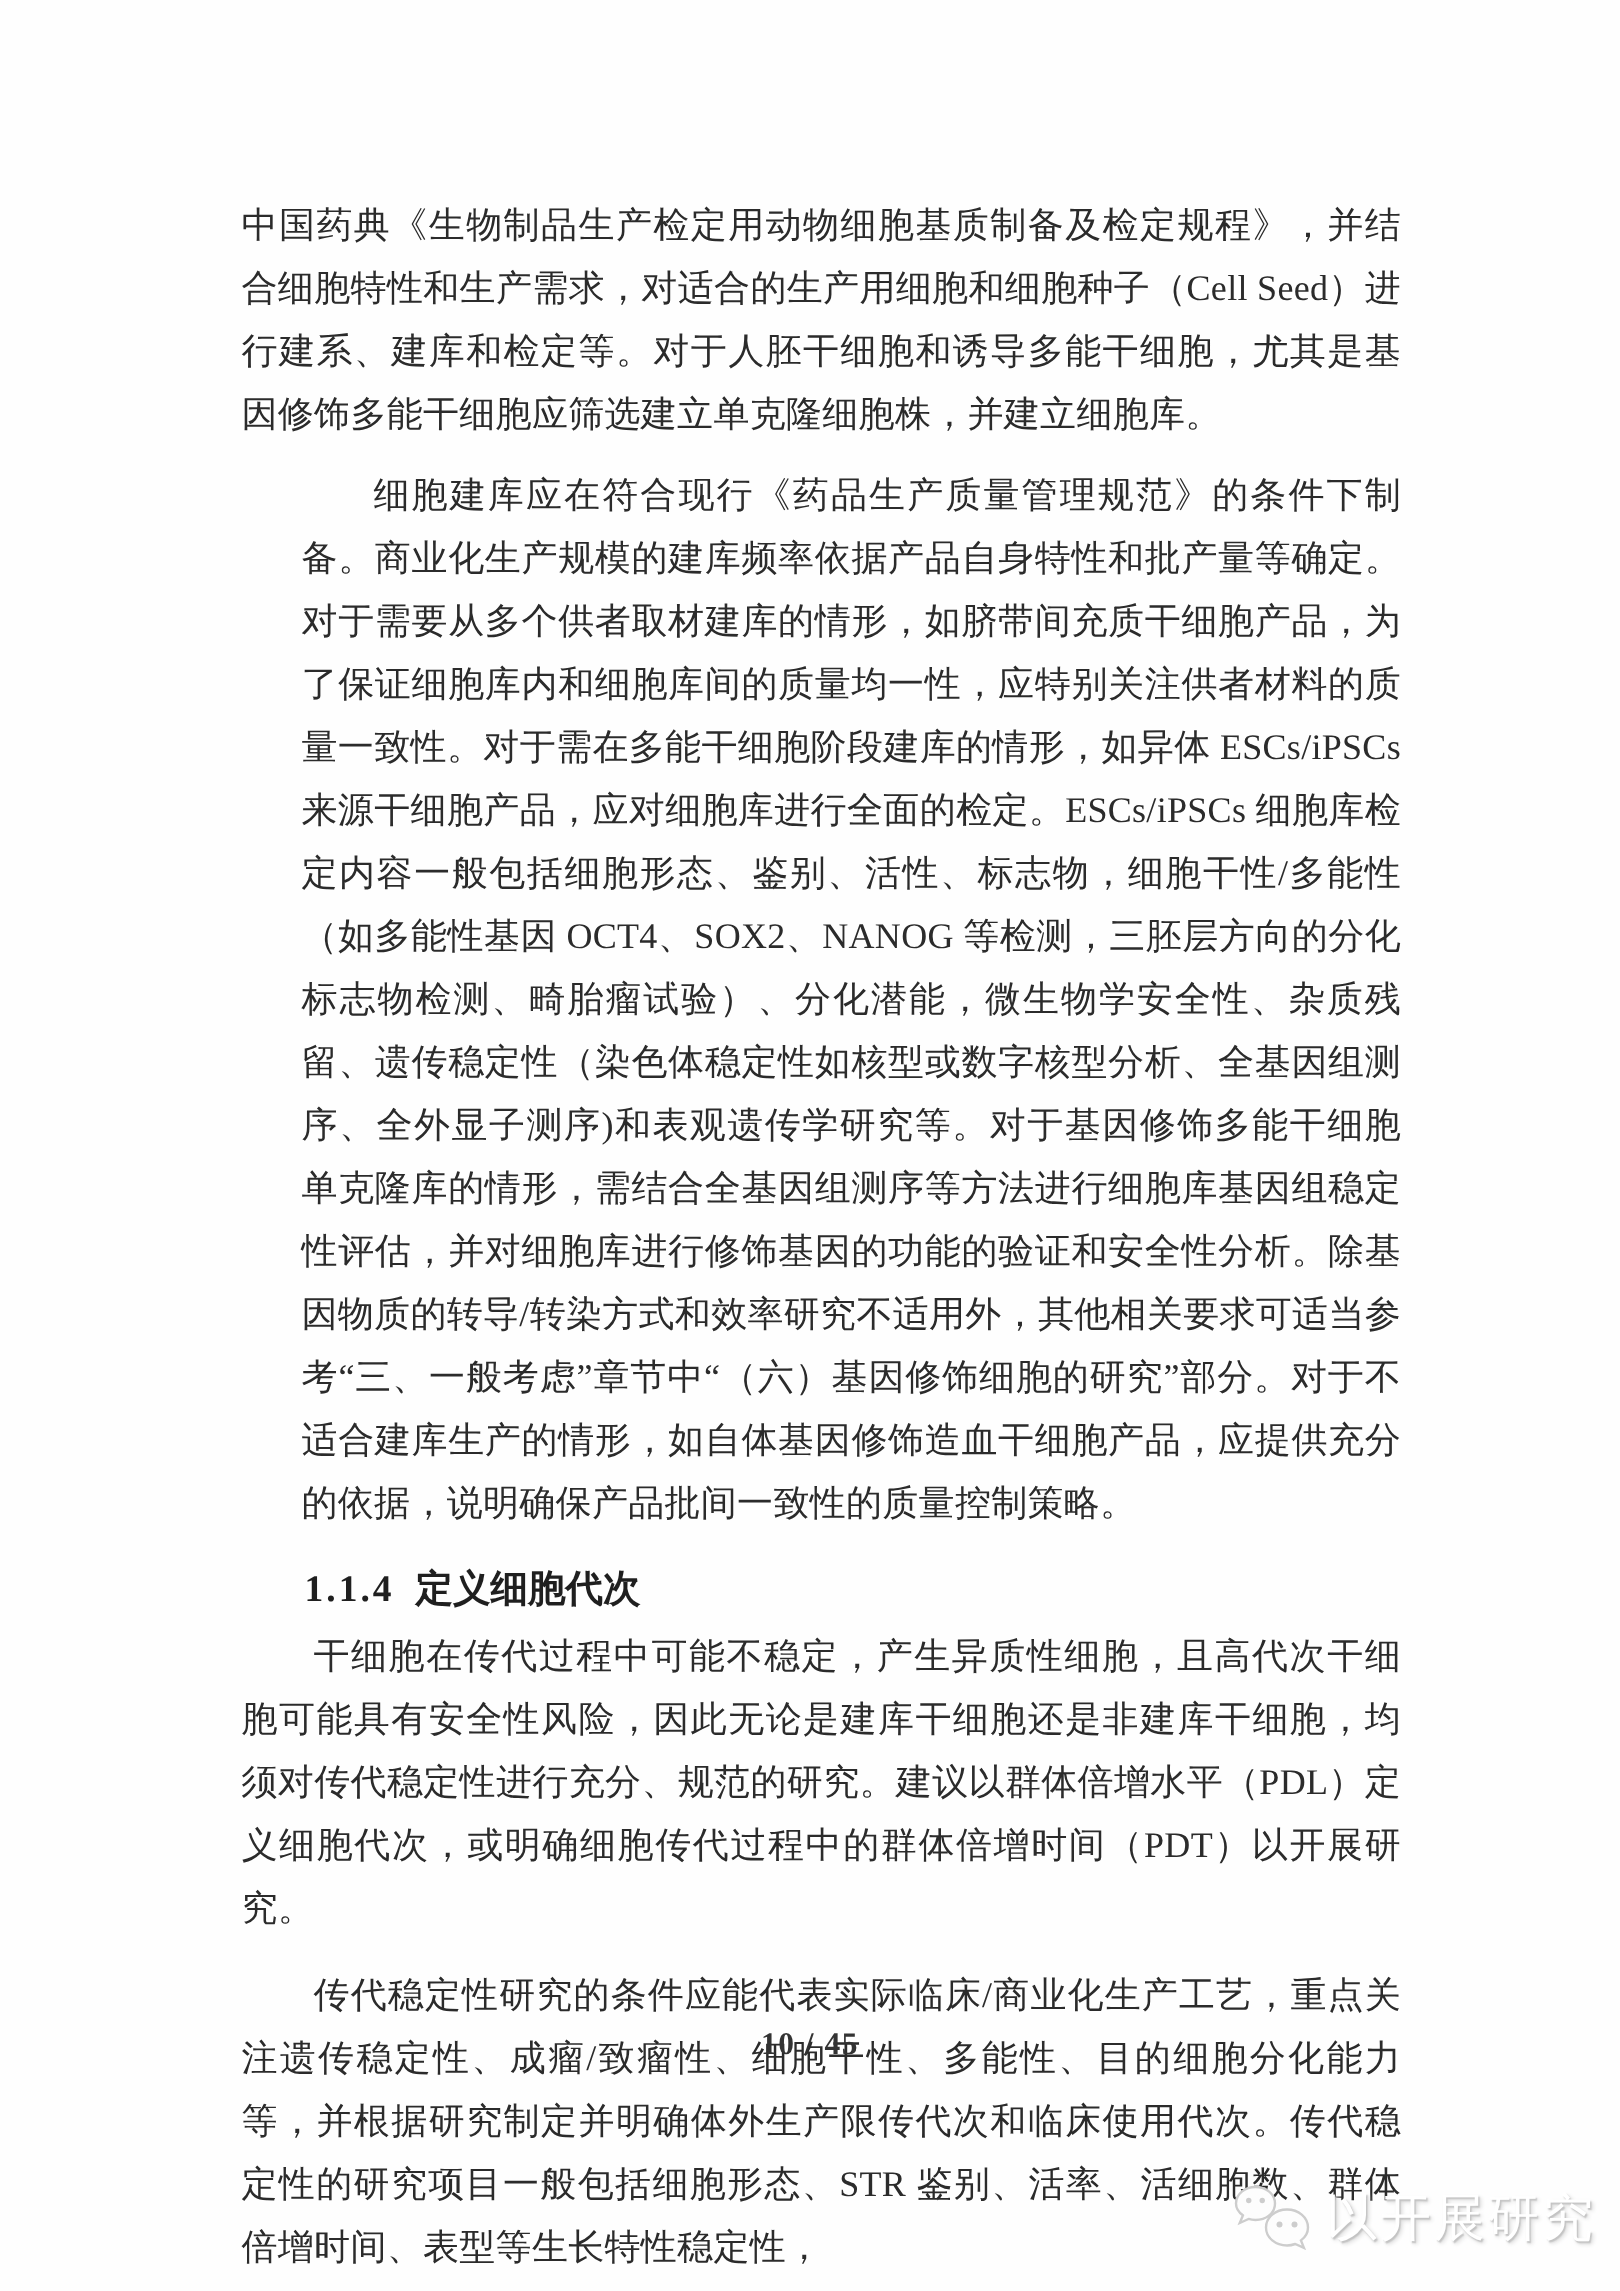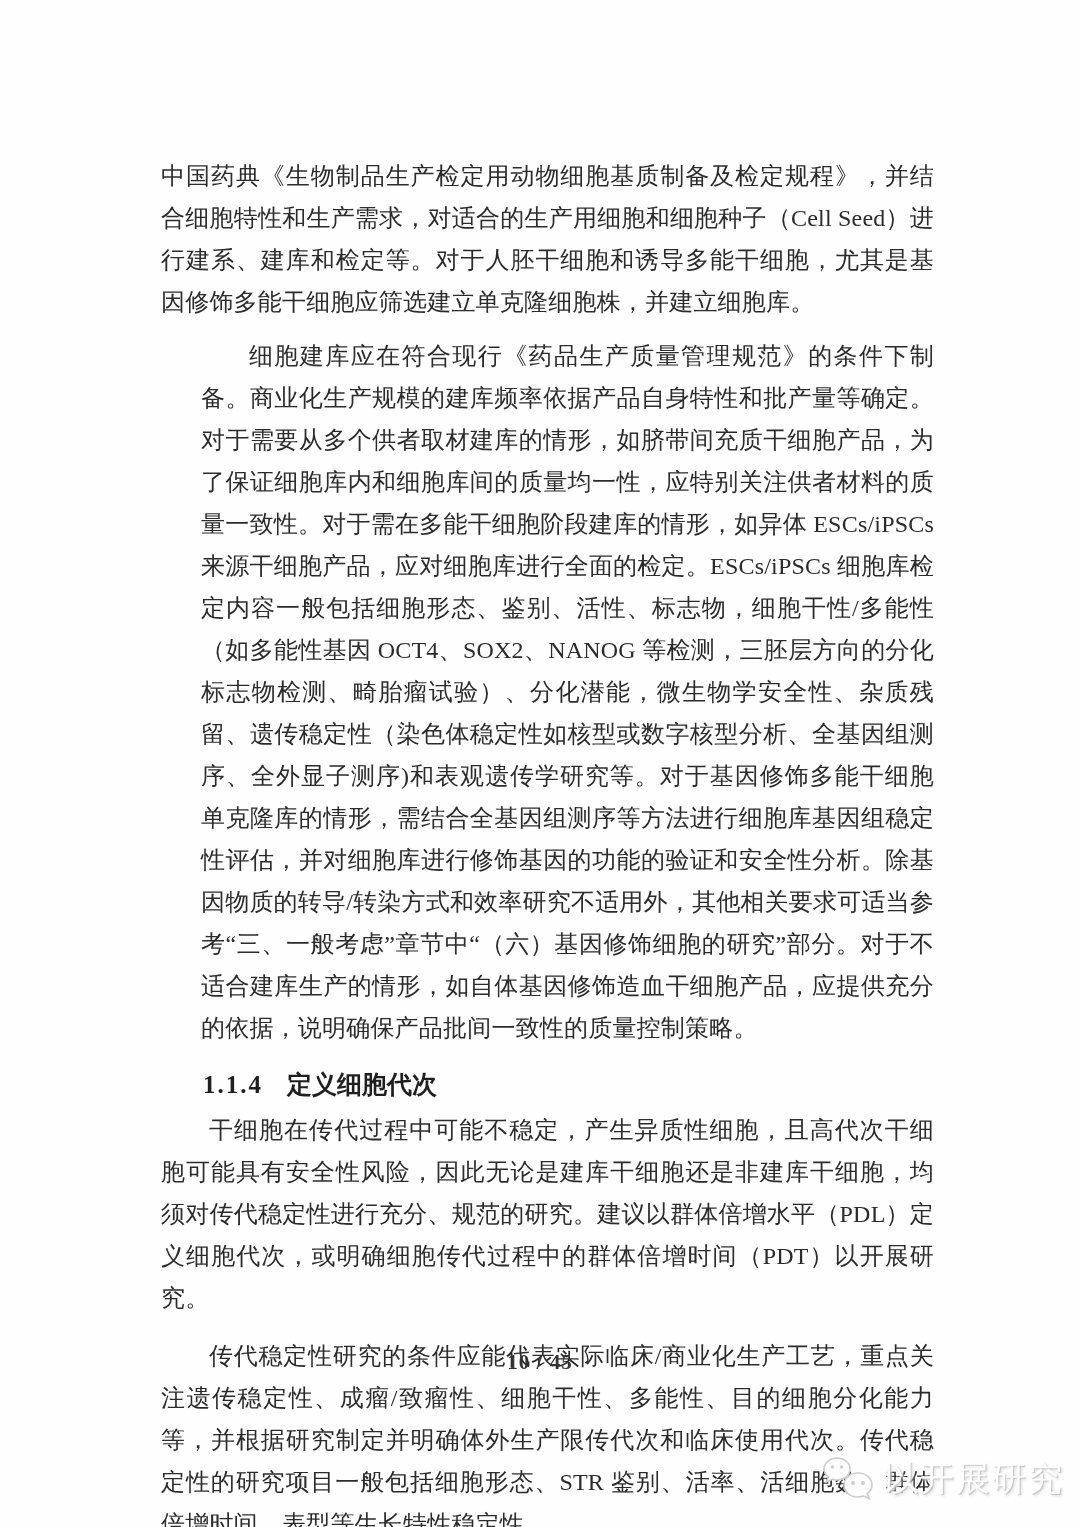--- a/index.html
+++ b/index.html
@@ -30,33 +30,32 @@
     margin: 0;
     font-size: 24px;
     line-height: 42px;
     text-align: justify;
     text-indent: 2em;
     letter-spacing: 0.2px;
   }
   .para.first {
     text-indent: 0;
     margin-bottom: 12px;
-    margin-top: 25px;
   }
   .para.p2 { margin-bottom: 14px; margin-left: 40px; }
   .para.p3 { margin-bottom: 16px; }
   .heading {
     margin: 0 0 2px 0;
     padding-left: 42px;
     font-size: 25px;
     font-weight: bold;
     line-height: 44px;
     color: #1f1f1f;
   }
-  .heading .h-num { letter-spacing: 2px; margin-right: 24px; }
+  .heading .h-num { letter-spacing: 2px; margin-right: 14px; }
   .footer-pagenum {
     position: absolute;
     top: 1350px;
     left: 0;
     width: 100%;
     text-align: center;
     font-size: 21px;
     font-weight: bold;
     color: #333333;
     letter-spacing: 1px;

